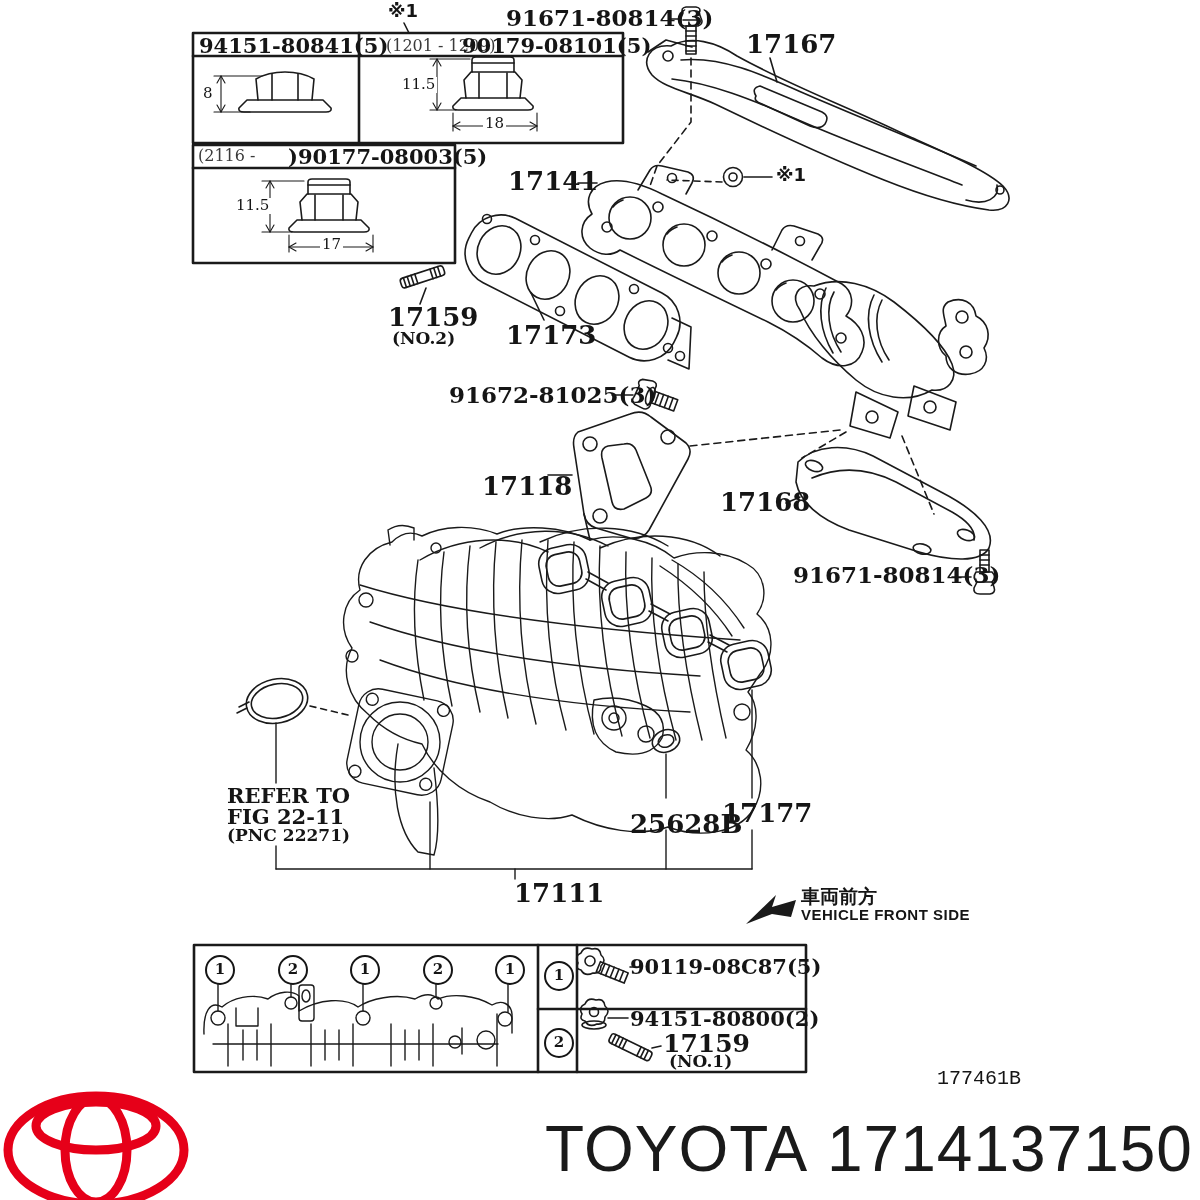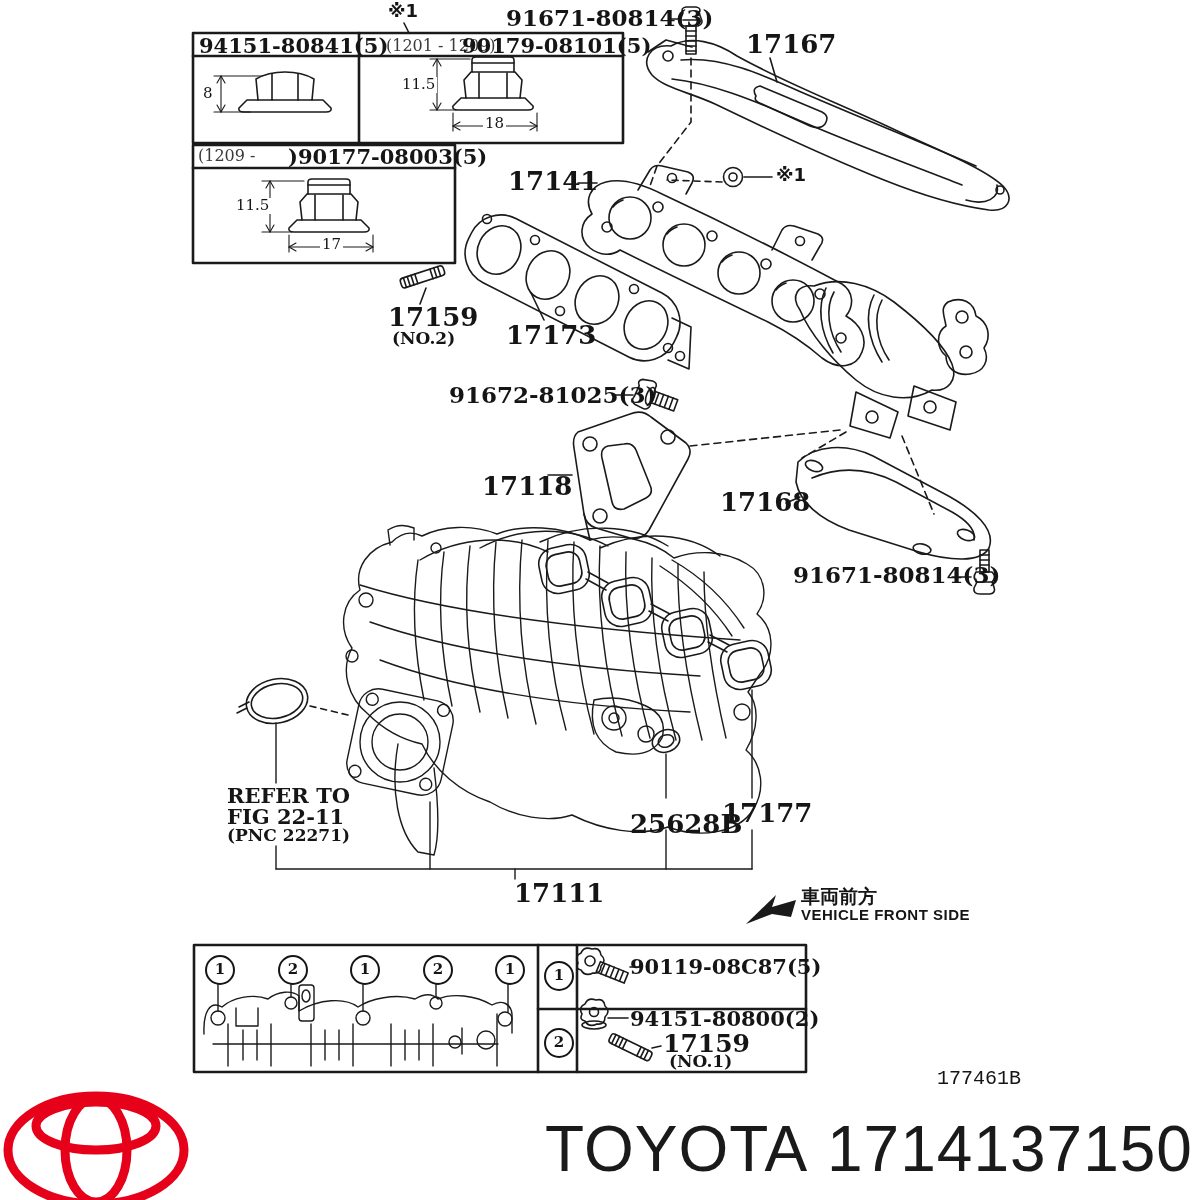--- a/index.html
+++ b/index.html
@@ -419,21 +419,21 @@
 <div class="lbl note" style="left:227px;top:827px;">(PNC 22271)</div>
 <div class="lbl big" style="left:630px;top:800px;margin-top:11px;">25628B</div>
 <div class="lbl big" style="left:722px;top:800px;">17177</div>
 <div class="lbl big" style="left:483px;top:880px;margin-left:31px;">17111</div>
 <div class="lbl jp" style="left:801px;top:887px;">車両前方</div>
 <div class="lbl en" style="left:801px;top:907px;">VEHICLE FRONT SIDE</div>
 
 <div class="lbl hdr" style="left:199px;top:35px;">94151-80841(5)</div>
 <div class="lbl rng" style="left:377px;top:38px;margin-left:9px;">(1201 - 1209)</div>
 <div class="lbl hdr" style="left:462px;top:35px;">90179-08101(5)</div>
-<div class="lbl rng" style="left:198px;top:148px;">(1209 -</div>
+<div class="lbl rng" style="left:198px;top:148px;">(2116 -</div>
 <div class="lbl hdr" style="left:288px;top:146px;">)90177-08003(5)</div>
 <div class="lbl dim" style="left:201px;top:86px;">8</div>
 <div class="lbl dim" style="left:400px;top:77px;">11.5</div>
 <div class="lbl dim" style="left:483px;top:116px;">18</div>
 <div class="lbl dim" style="left:234px;top:198px;">11.5</div>
 <div class="lbl dim" style="left:320px;top:237px;">17</div>
 
 <div class="cnum" style="left:205px;top:955px;">1</div>
 <div class="cnum" style="left:278px;top:955px;">2</div>
 <div class="cnum" style="left:350px;top:955px;">1</div>

